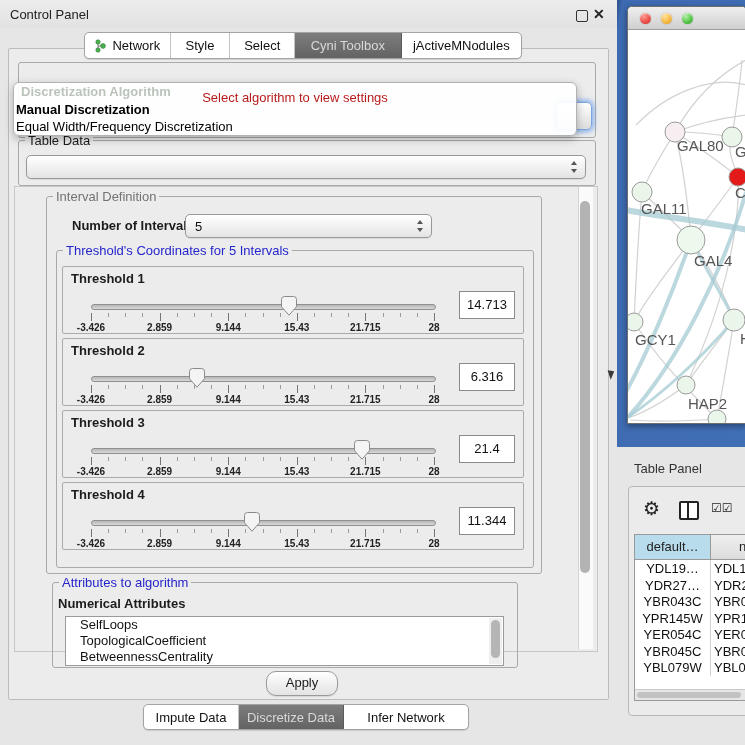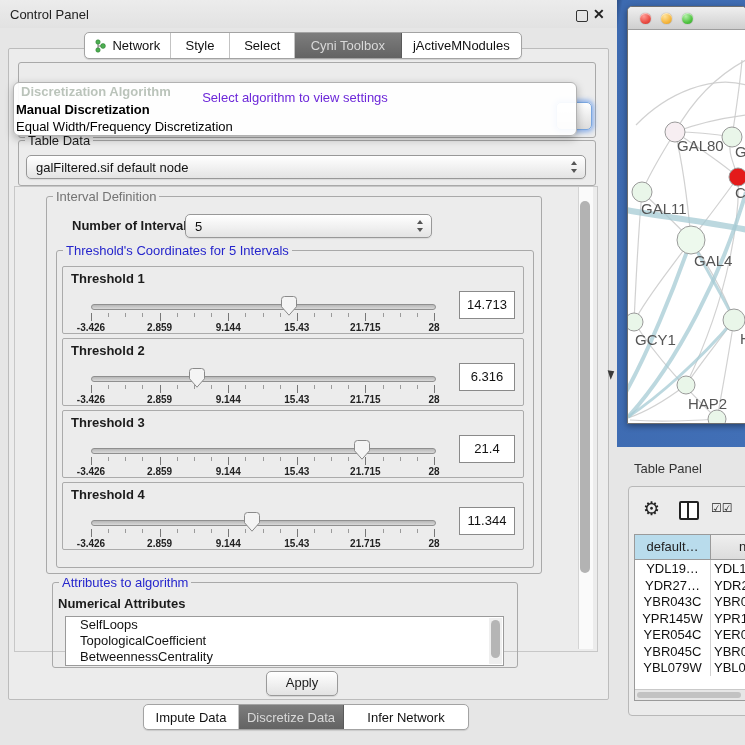--- a/index.html
+++ b/index.html
@@ -49,27 +49,27 @@
   .thr-value{position:absolute;left:396px;top:24px;width:54px;height:26px;background:#fff;border:1px solid #8a8a8a;
              text-align:center;line-height:26px;font-size:13px;color:#111;}
   .thr-thumb{position:absolute;top:29px;width:16px;height:20px;cursor:pointer;}
   
   .attr-list{left:65px;top:616px;width:437px;height:48px;background:#fff;border:1px solid #9a9a9a;overflow:hidden;}
   .attr-item{height:16px;line-height:16px;padding-left:14px;font-size:13px;color:#111;cursor:pointer;}
   .attr-scroll{position:absolute;right:1px;top:1px;width:13px;height:46px;background:#efefef;}
   .attr-thumb{position:absolute;left:2px;top:2px;width:9px;height:38px;background:#b5b5b5;border-radius:5px;cursor:pointer;}
   
   .apply-btn{left:266px;top:671px;width:70px;height:23px;background:linear-gradient(#ffffff,#e3e3e3);
-             border:1px solid #9a9a9a;border-radius:5px;text-align:center;line-height:21px;font-size:13px;cursor:pointer;
+             border:1px solid #9a9a9a;border-radius:10px;text-align:center;line-height:21px;font-size:13px;cursor:pointer;
              box-shadow:0 1px 1px rgba(0,0,0,.1);}
   
   .algo-popup{left:13px;top:82px;width:562px;height:52px;background:rgba(255,255,255,.93);
               border:1px solid #b2b2b2;border-radius:6px;box-shadow:0 3px 8px rgba(0,0,0,.28);z-index:40;}
   .algo-faint{position:absolute;left:7px;top:1px;font-weight:bold;font-size:13px;color:rgba(105,125,105,.45);}
-  .algo-prompt{position:absolute;left:0;top:7px;width:100%;text-align:center;color:#6d28d9;font-size:13px;}
+  .algo-prompt{position:absolute;left:0;top:7px;width:100%;text-align:center;color:#b91c1c;font-size:13px;}
   .algo-item{position:absolute;left:2px;font-size:13px;color:#000;cursor:pointer;white-space:nowrap;}
   .combo-frag{left:556px;top:102px;width:34px;height:26px;background:linear-gradient(#fff,#dcdcdc);
               border:1px solid #7aa7e0;border-radius:5px;box-shadow:0 0 5px 2px rgba(95,150,235,.7);z-index:30;}
   
   .desktop{left:617px;top:0;width:128px;height:447px;background:linear-gradient(100deg,#2d4f86 0,#3d6ab0 6px,#416fb6 100%);}
   .net-window{left:627px;top:6px;width:118px;height:416px;border:1px solid #6e6e6e;border-radius:5px 5px 0 0;
               box-shadow:0 2px 6px rgba(0,0,0,.4);overflow:hidden;background:#fff;}
   .net-titlebar{position:absolute;left:0;top:0;width:100%;height:22px;background:linear-gradient(#efefef,#cfcfcf);border-bottom:1px solid #9e9e9e;}
   .light{position:absolute;top:6px;width:11px;height:11px;border-radius:50%;cursor:pointer;box-shadow:inset 0 1px 1px rgba(255,255,255,.6),0 0 1px rgba(0,0,0,.5);}
   .net-canvas{position:absolute;left:0;top:23px;}
@@ -136,21 +136,20 @@
 
   <div class="abs group" style="left:18px;top:62px;width:576px;height:74px;"></div>
   <div class="abs combo-frag">
       <span class="arrows" style="position:absolute;right:6px;top:7px;width:8px;height:12px;"></span>
     </div>
 
   <div class="abs group" style="left:18px;top:140px;width:576px;height:44px;">
     <span class="legend plain">Table Data</span>
   </div>
   <div class="abs combo" style="left:26px;top:155px;width:527px;height:22px;">
-    <span>galFiltered.sif default node</span>
     <span class="arrows"></span>
   </div>
 
   <div class="abs scroll-viewport"></div>
   <div class="abs vscroll-track"></div>
   <div class="abs vscroll-thumb"></div>
 
   <div class="abs group" style="left:46px;top:196px;width:494px;height:376px;">
     <span class="legend green">Interval Definition</span>
   </div>

